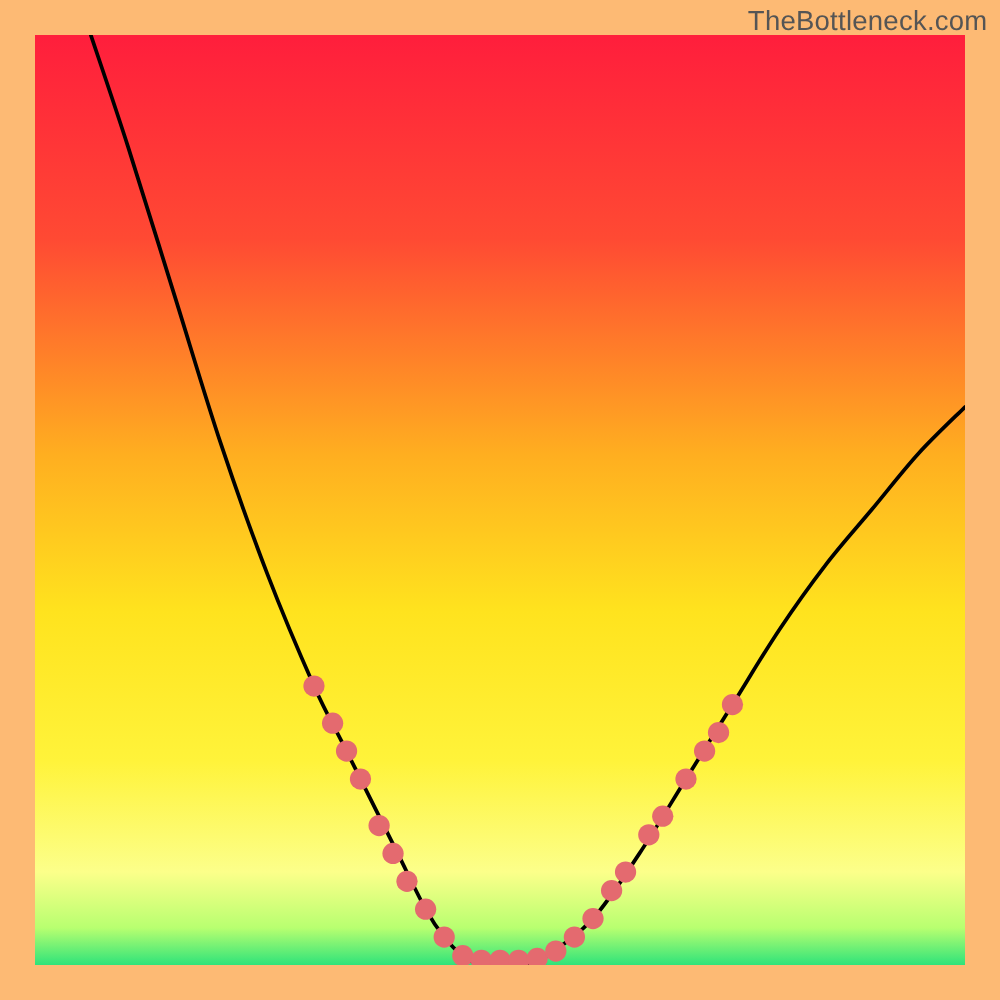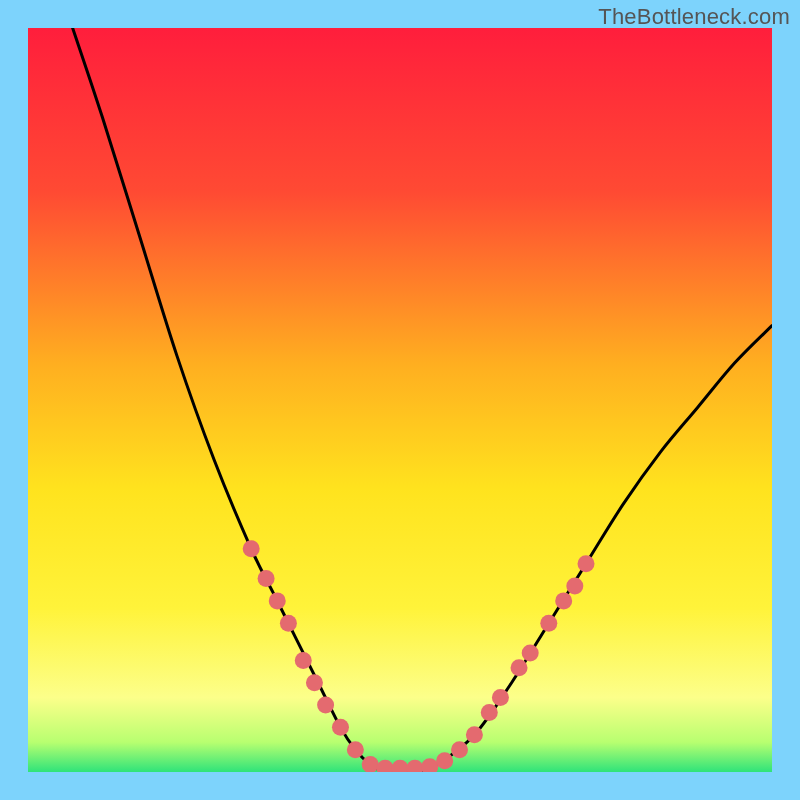--- a/index.html
+++ b/index.html
@@ -8,21 +8,21 @@
     width: 800px;
     height: 800px;
     overflow: hidden;
     background: #000;
     font-family: Arial, Helvetica, sans-serif;
   }
   .frame {
     position: relative;
     width: 800px;
     height: 800px;
-    background: #7dd3fc;
+    background: #fdba74;
   }
   .watermark {
     position: absolute;
     top: 4px;
     right: 10px;
     color: #555;
     font-size: 22px;
     font-weight: 500;
     letter-spacing: 0.2px;
     z-index: 5;

